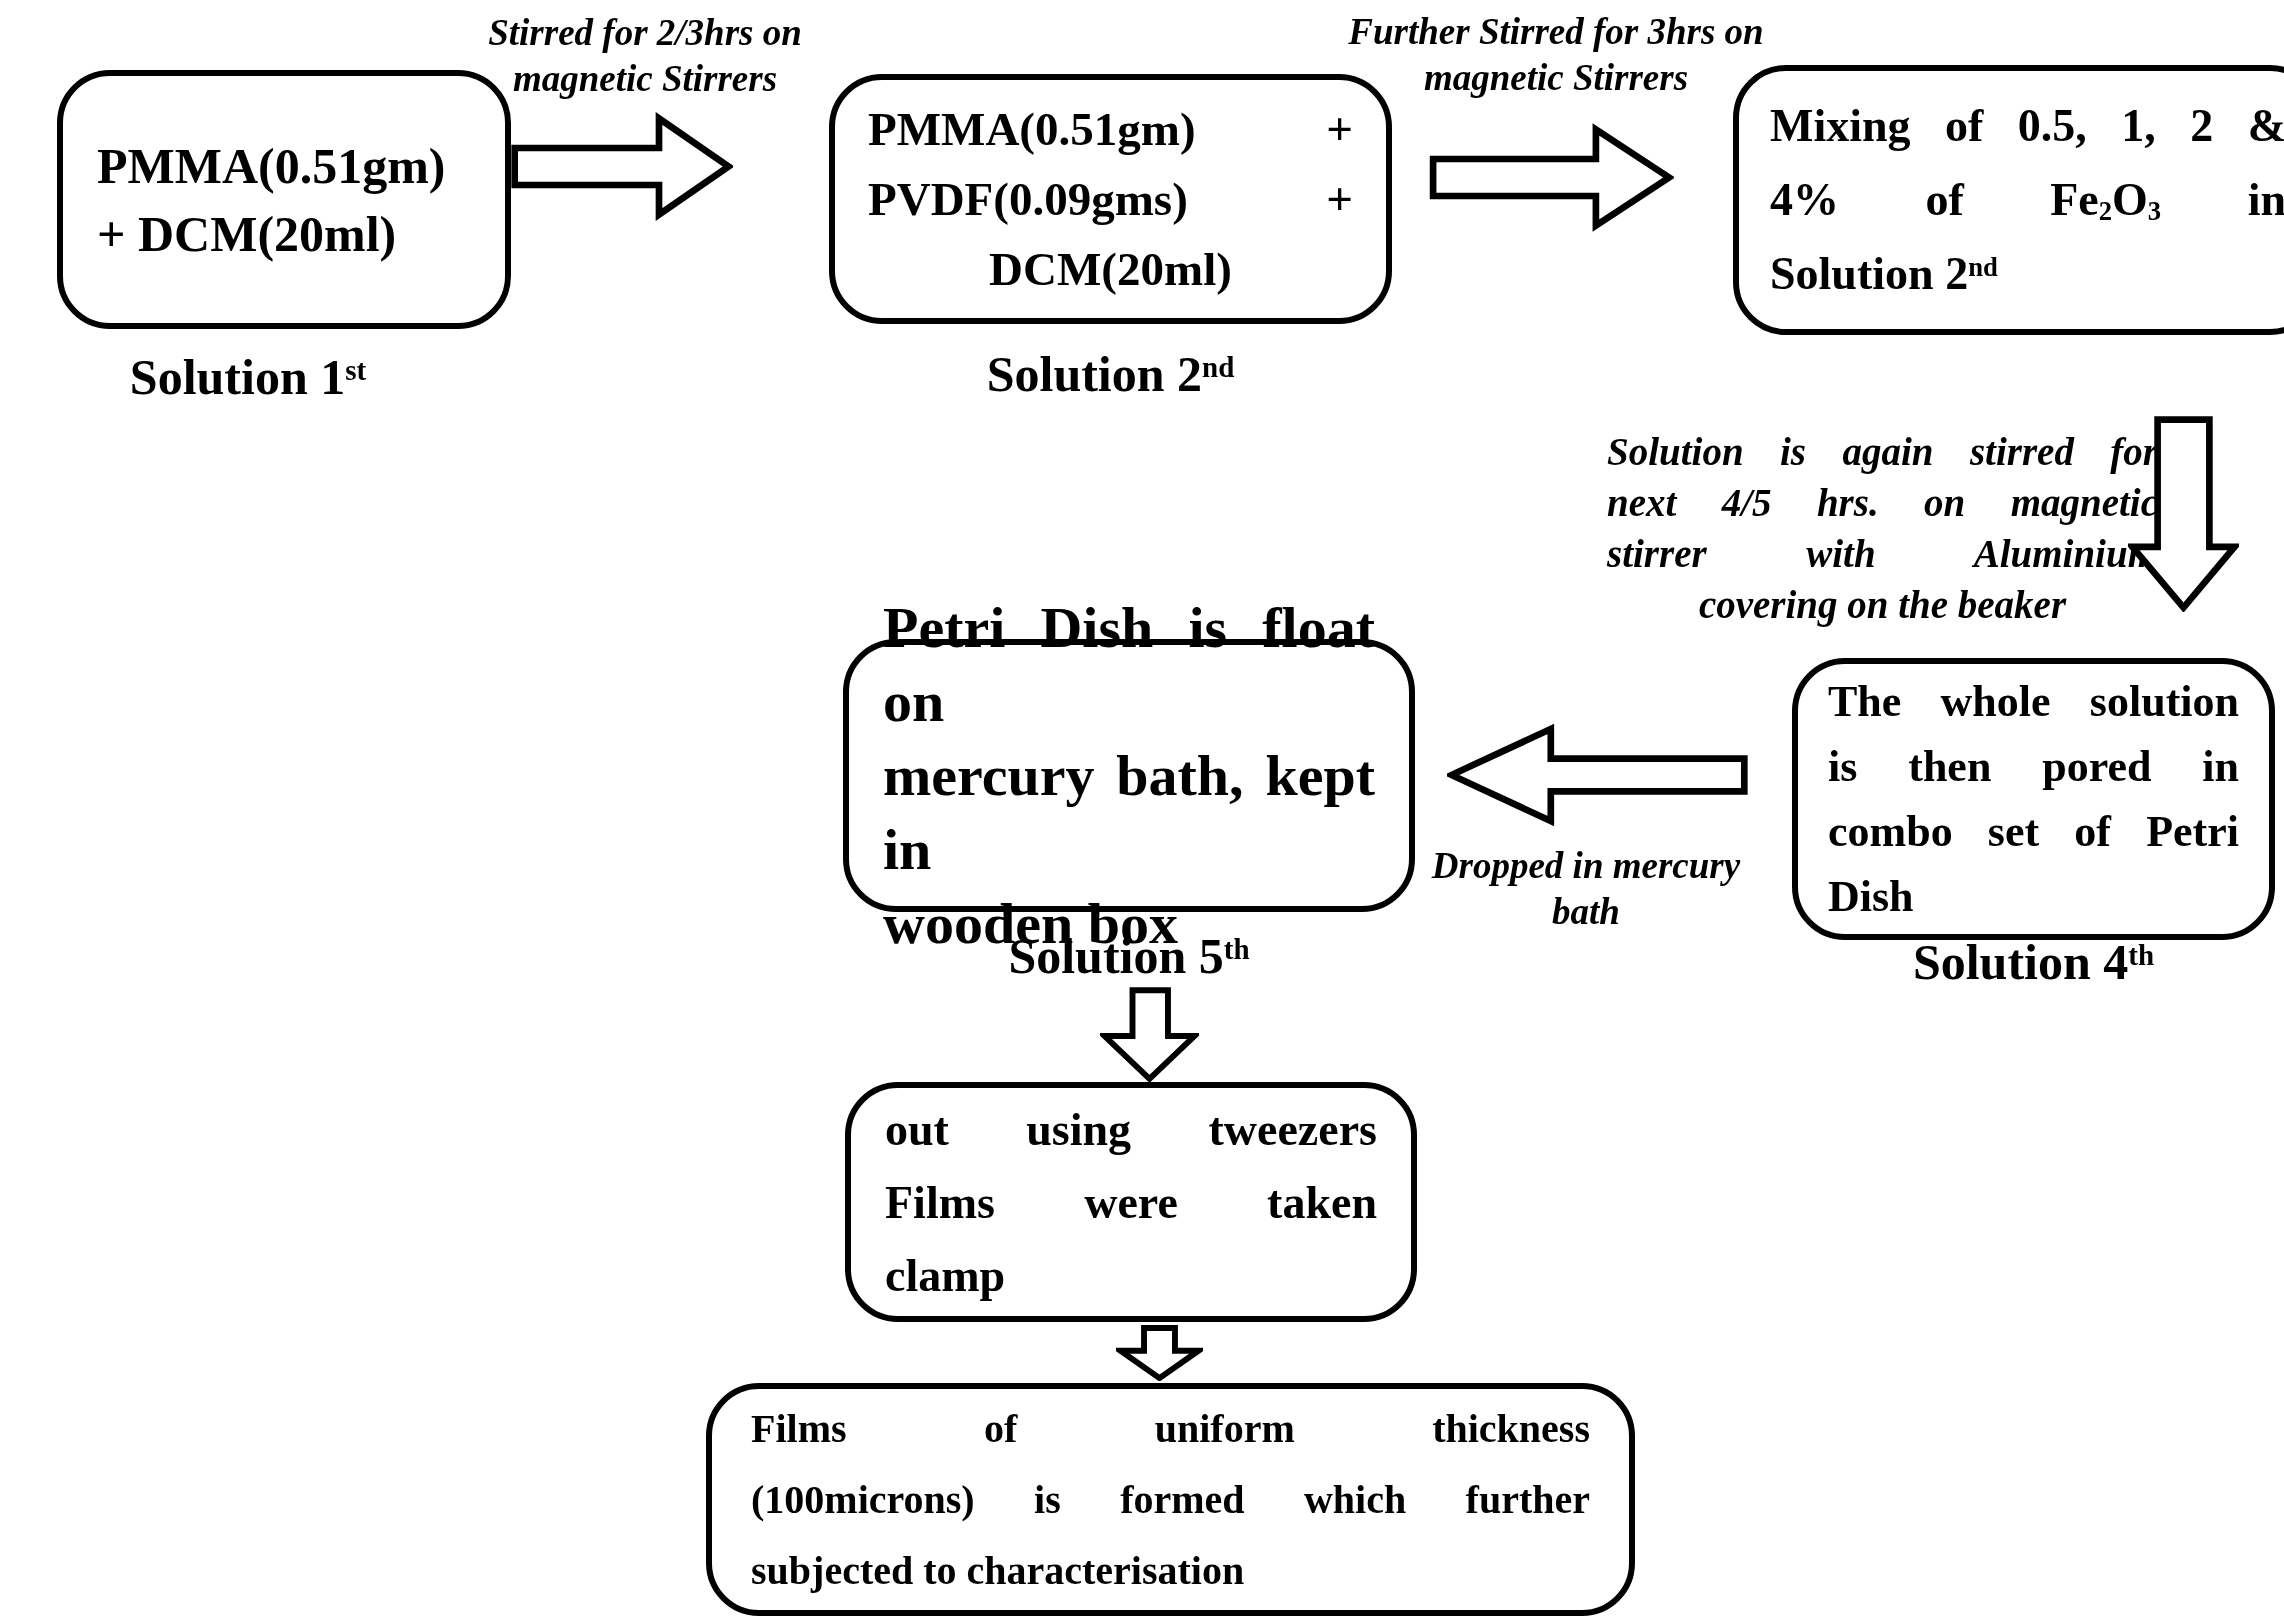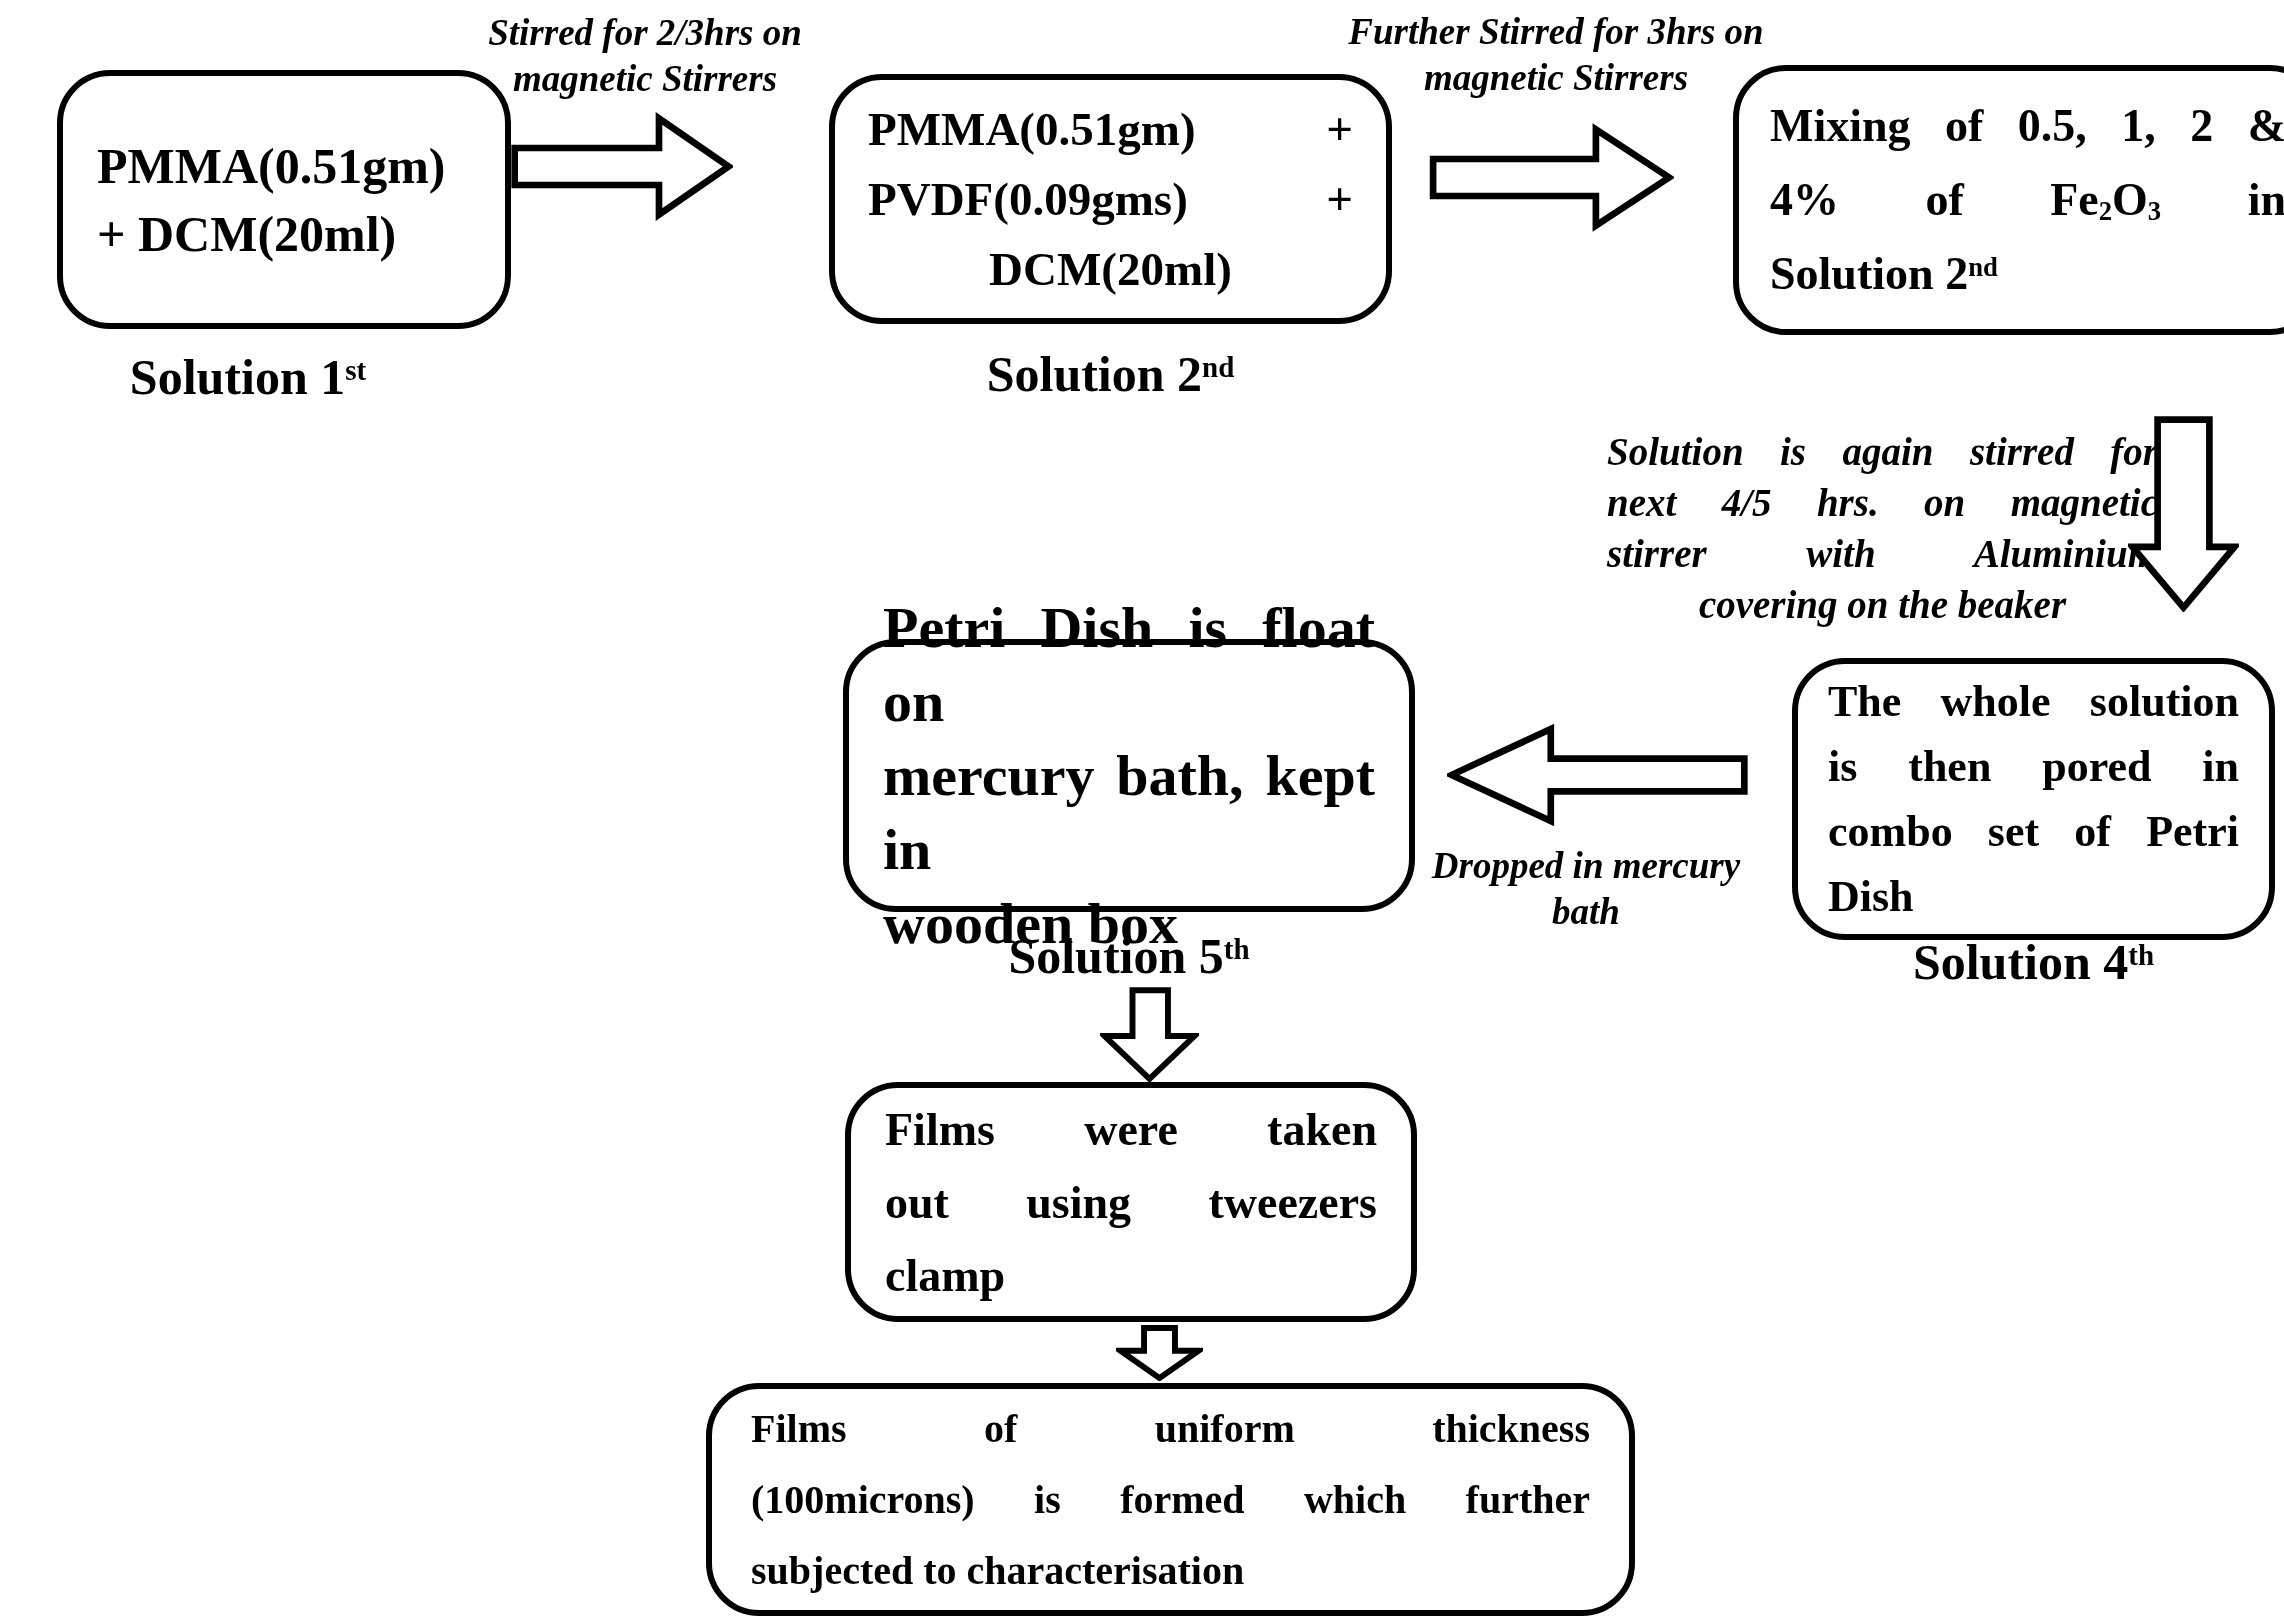--- a/index.html
+++ b/index.html
@@ -128,22 +128,22 @@
       <div class="tline"><span>Solution 4</span><sup>th</sup></div>
     </div>
 
   <svg class="arrow" style="left:1100px; top:987px;" width="99" height="95" viewBox="0 0 134 128">
     <polygon points="44,4 92,4 92,66 128,66 67,124 6,66 44,66" stroke-width="8"></polygon>
   </svg>
 
 
   <div class="box" style="left:845px; top:1082px; width:572px; height:240px; font-size:46px; line-height:73px;">
     <div class="box-text" style="padding:0 34px;">
+        <div class="tline jl"><span>out using tweezers</span></div>
         <div class="tline jl"><span>Films were taken</span></div>
-        <div class="tline jl"><span>out using tweezers</span></div>
         <div class="tline"><span>clamp</span></div>
       </div>
   </div>
 
   <svg class="arrow" style="left:1116px; top:1325px;" width="87" height="56" viewBox="0 0 118 76">
     <polygon points="38,4 80,4 80,35 112,35 59,72 6,35 38,35" stroke-width="8"></polygon>
   </svg>
 
   <div class="box" style="left:706px; top:1383px; width:929px; height:233px; font-size:40px; line-height:71px;">
     <div class="box-text" style="padding:0 39px;">

